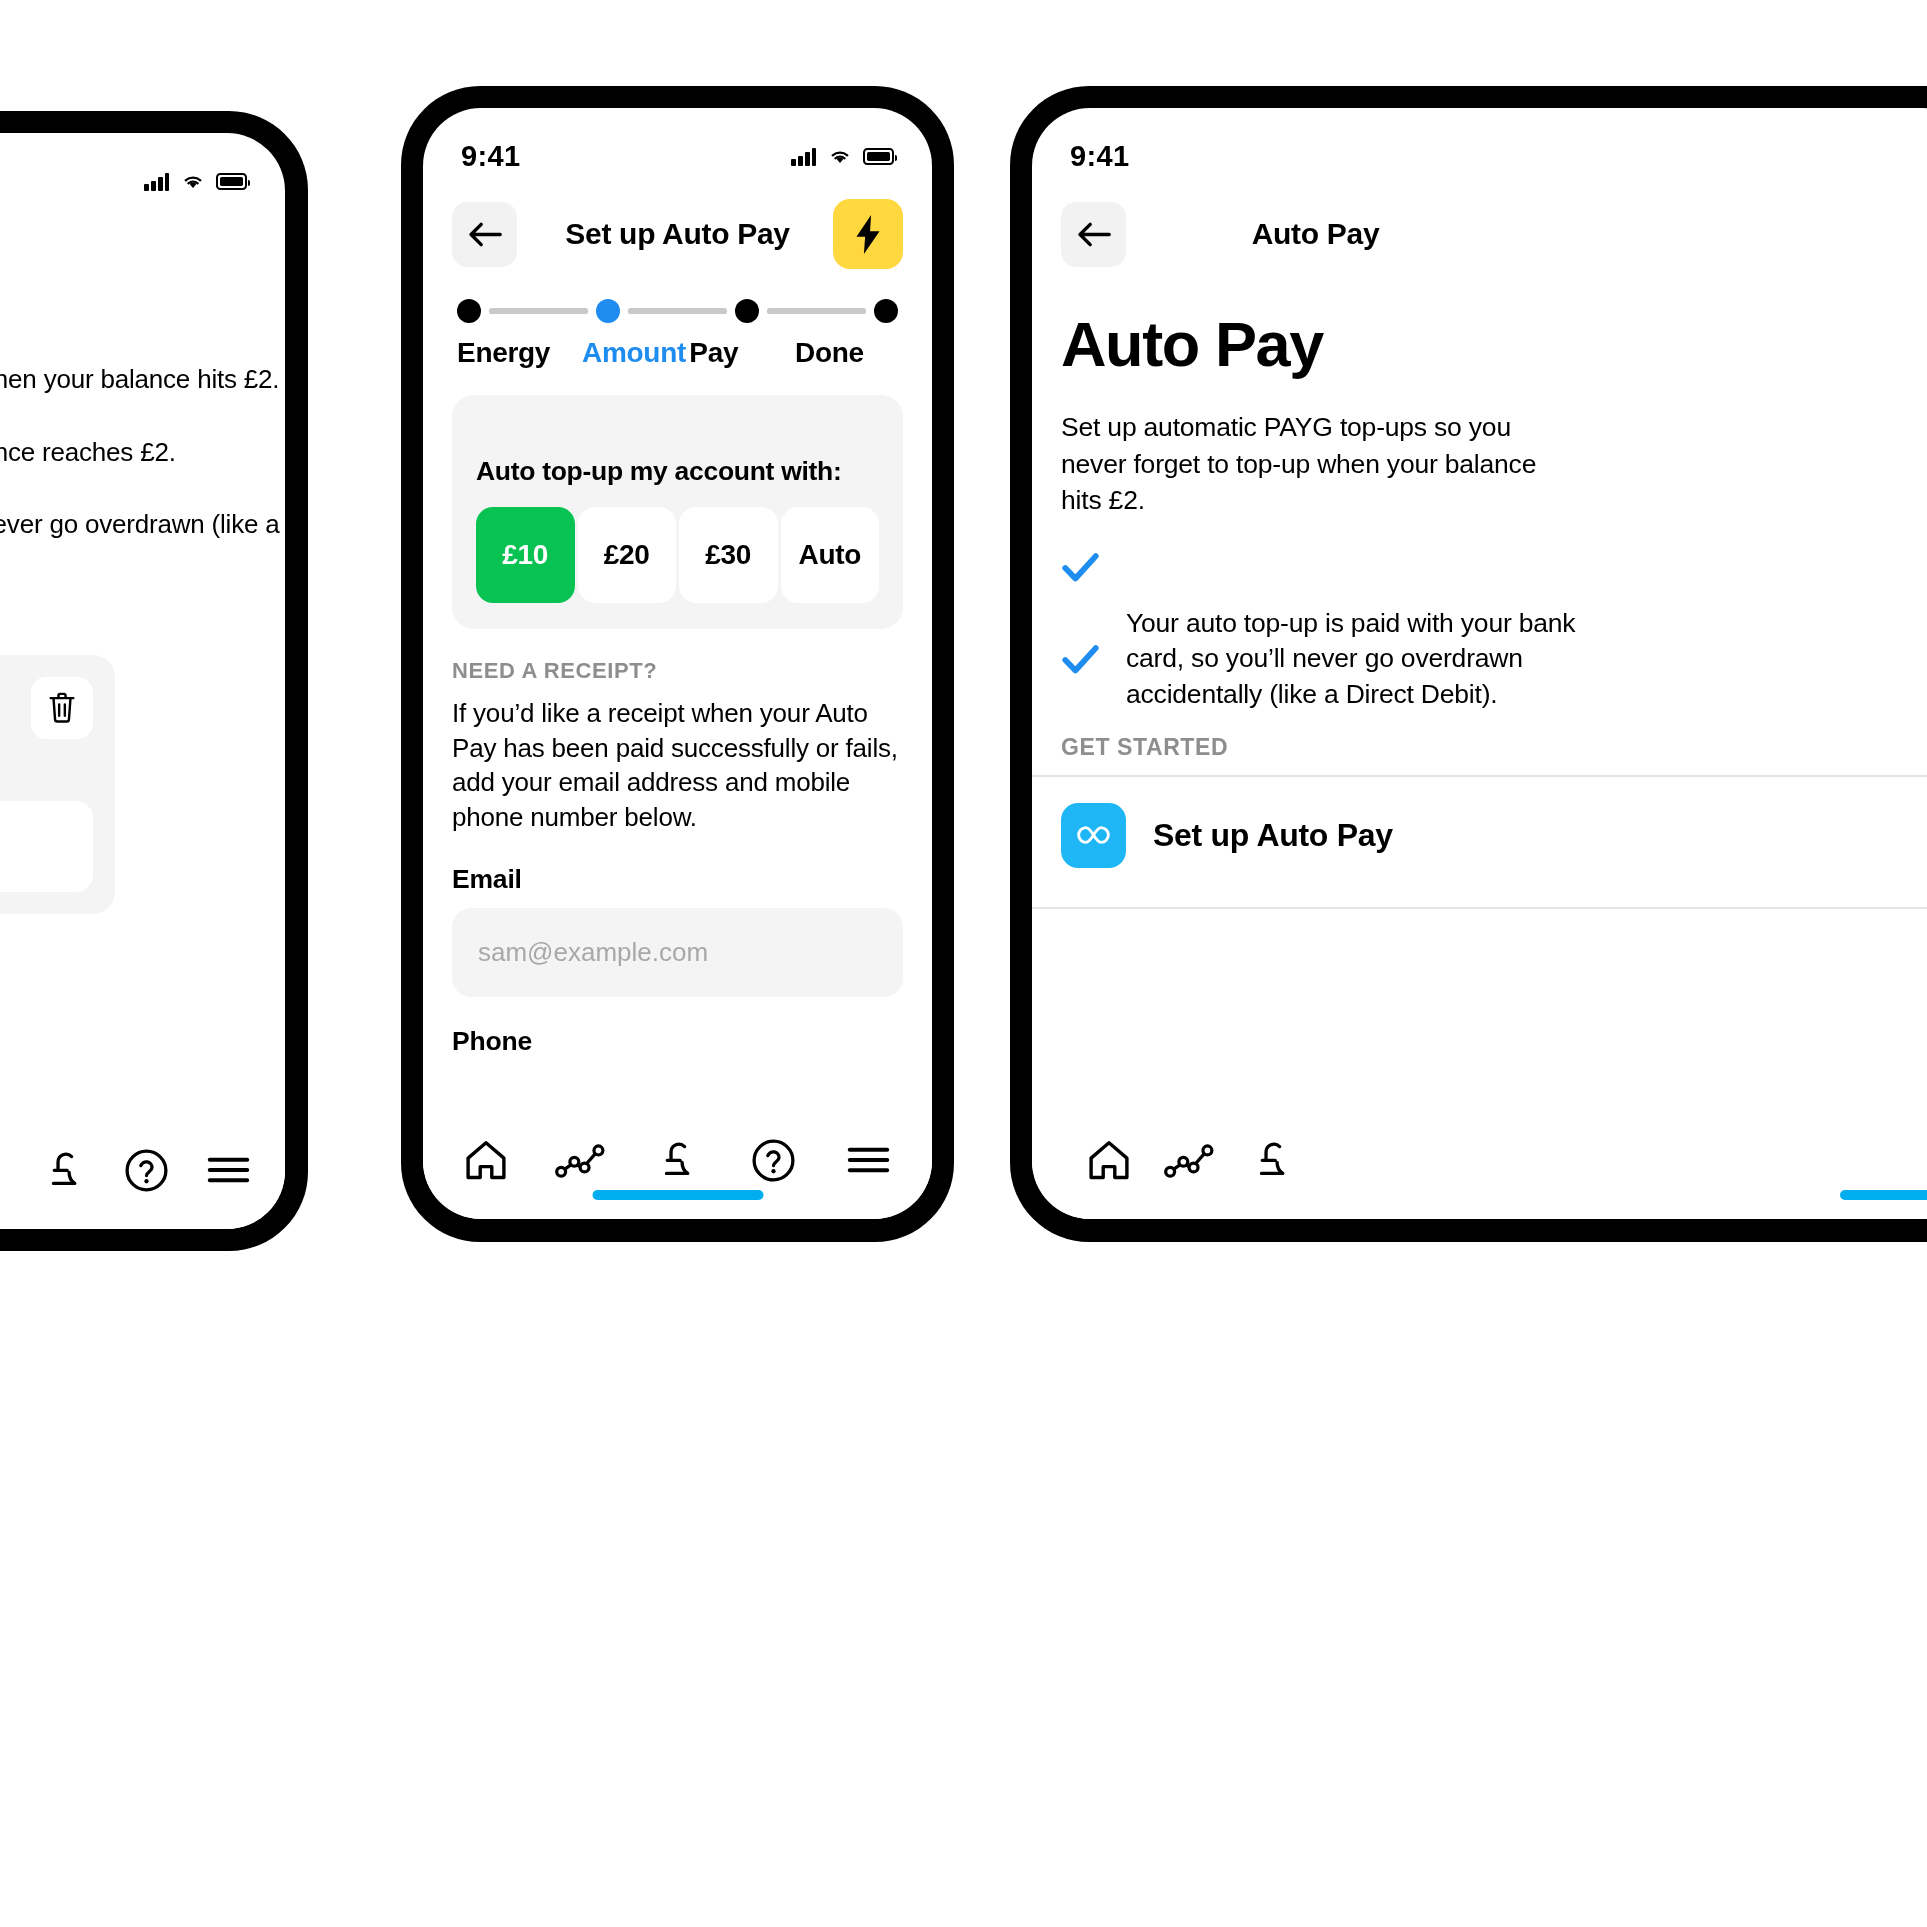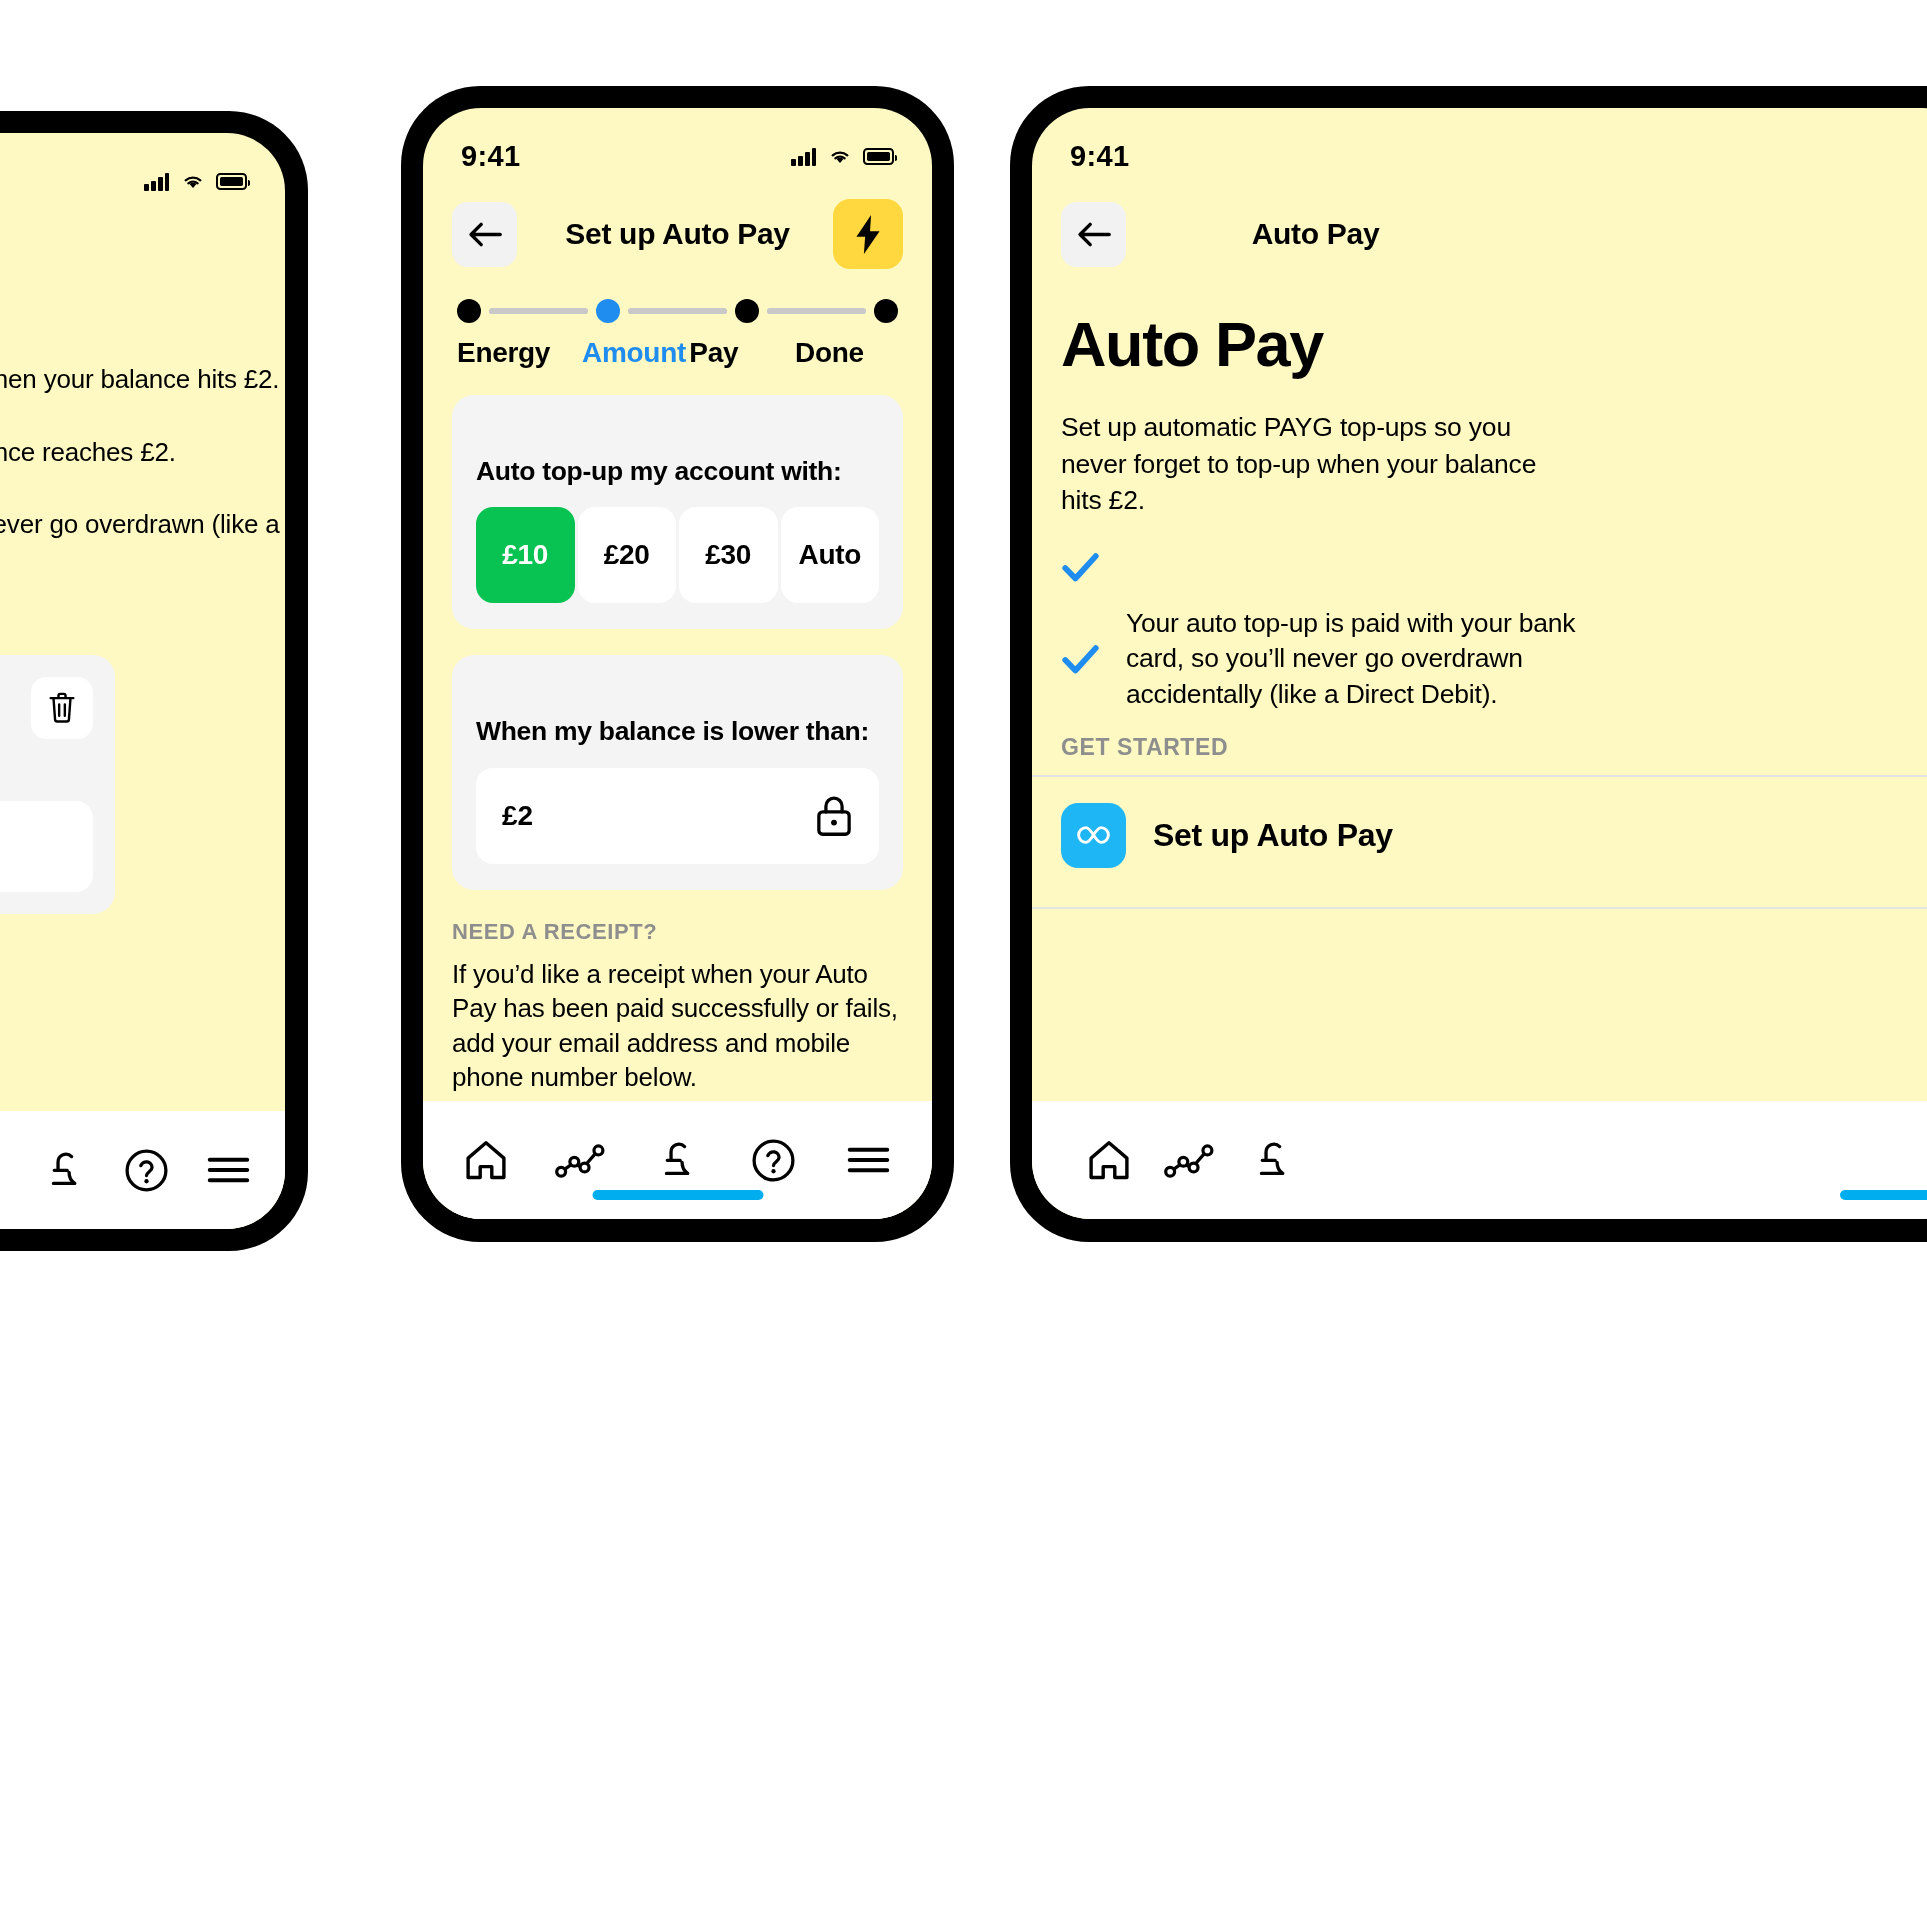--- a/index.html
+++ b/index.html
@@ -6,21 +6,21 @@
   body{
     width:1927px;height:1927px;background:#ffffff;
     font-family:"Liberation Sans",sans-serif;
     -webkit-font-smoothing:antialiased;
     overflow:hidden;position:relative;
   }
   .stage{position:absolute;inset:0;}
 
   
   .phone{position:absolute;background:#000;border-radius:79px;box-sizing:border-box;}
-  .screen{position:absolute;background:#fef9c3;overflow:hidden;box-sizing:border-box;}
+  .screen{position:absolute;background:#ffffff;overflow:hidden;box-sizing:border-box;}
 
   
   #phone-left{left:-336px;top:111px;width:644px;height:1140px;border-radius:79px;}
   #screen-left{left:22px;top:22px;width:599px;height:1096px;border-radius:58px;}
 
   
   #phone-center{left:401px;top:86px;width:553px;height:1156px;border-radius:79px;}
   #screen-center{left:22px;top:22px;width:509px;height:1111px;border-radius:58px;}
 
   
@@ -247,31 +247,20 @@
       <div class="card">
         <div class="cardtitle">Auto top-up my account with:</div>
         <div class="amounts">
           <button class="amt sel">£10</button>
           <button class="amt">£20</button>
           <button class="amt">£30</button>
           <button class="amt">Auto</button>
         </div>
       </div>
 
-      <div class="card">
-        <div class="cardtitle">When my balance is lower than:</div>
-        <div class="fieldbox">
-          <span class="fieldval">£2</span>
-          <svg width="38" height="43" viewBox="0 0 22 25">
-            <rect x="2.2" y="10.4" width="17.6" height="13" rx="2.2" stroke="#000" stroke-width="1.9" fill="none"></rect>
-            <path d="M6.3 10.4V7.1a4.7 4.7 0 019.4 0v3.3" stroke="#000" stroke-width="1.9" fill="none" stroke-linecap="round"></path>
-            <circle cx="11" cy="16.6" r="1.7" fill="#000"></circle>
-          </svg>
-        </div>
-      </div>
 
       <div class="sect">
         <div class="eyebrow">NEED A RECEIPT?</div>
         <div class="para">If you’d like a receipt when your Auto Pay has been paid successfully or fails, add your email address and mobile phone number below.</div>
 
         <div class="flabel">Email</div>
         <input class="input" type="text" placeholder="sam@example.com" style="">
 
         <div class="flabel">Phone</div>
         

